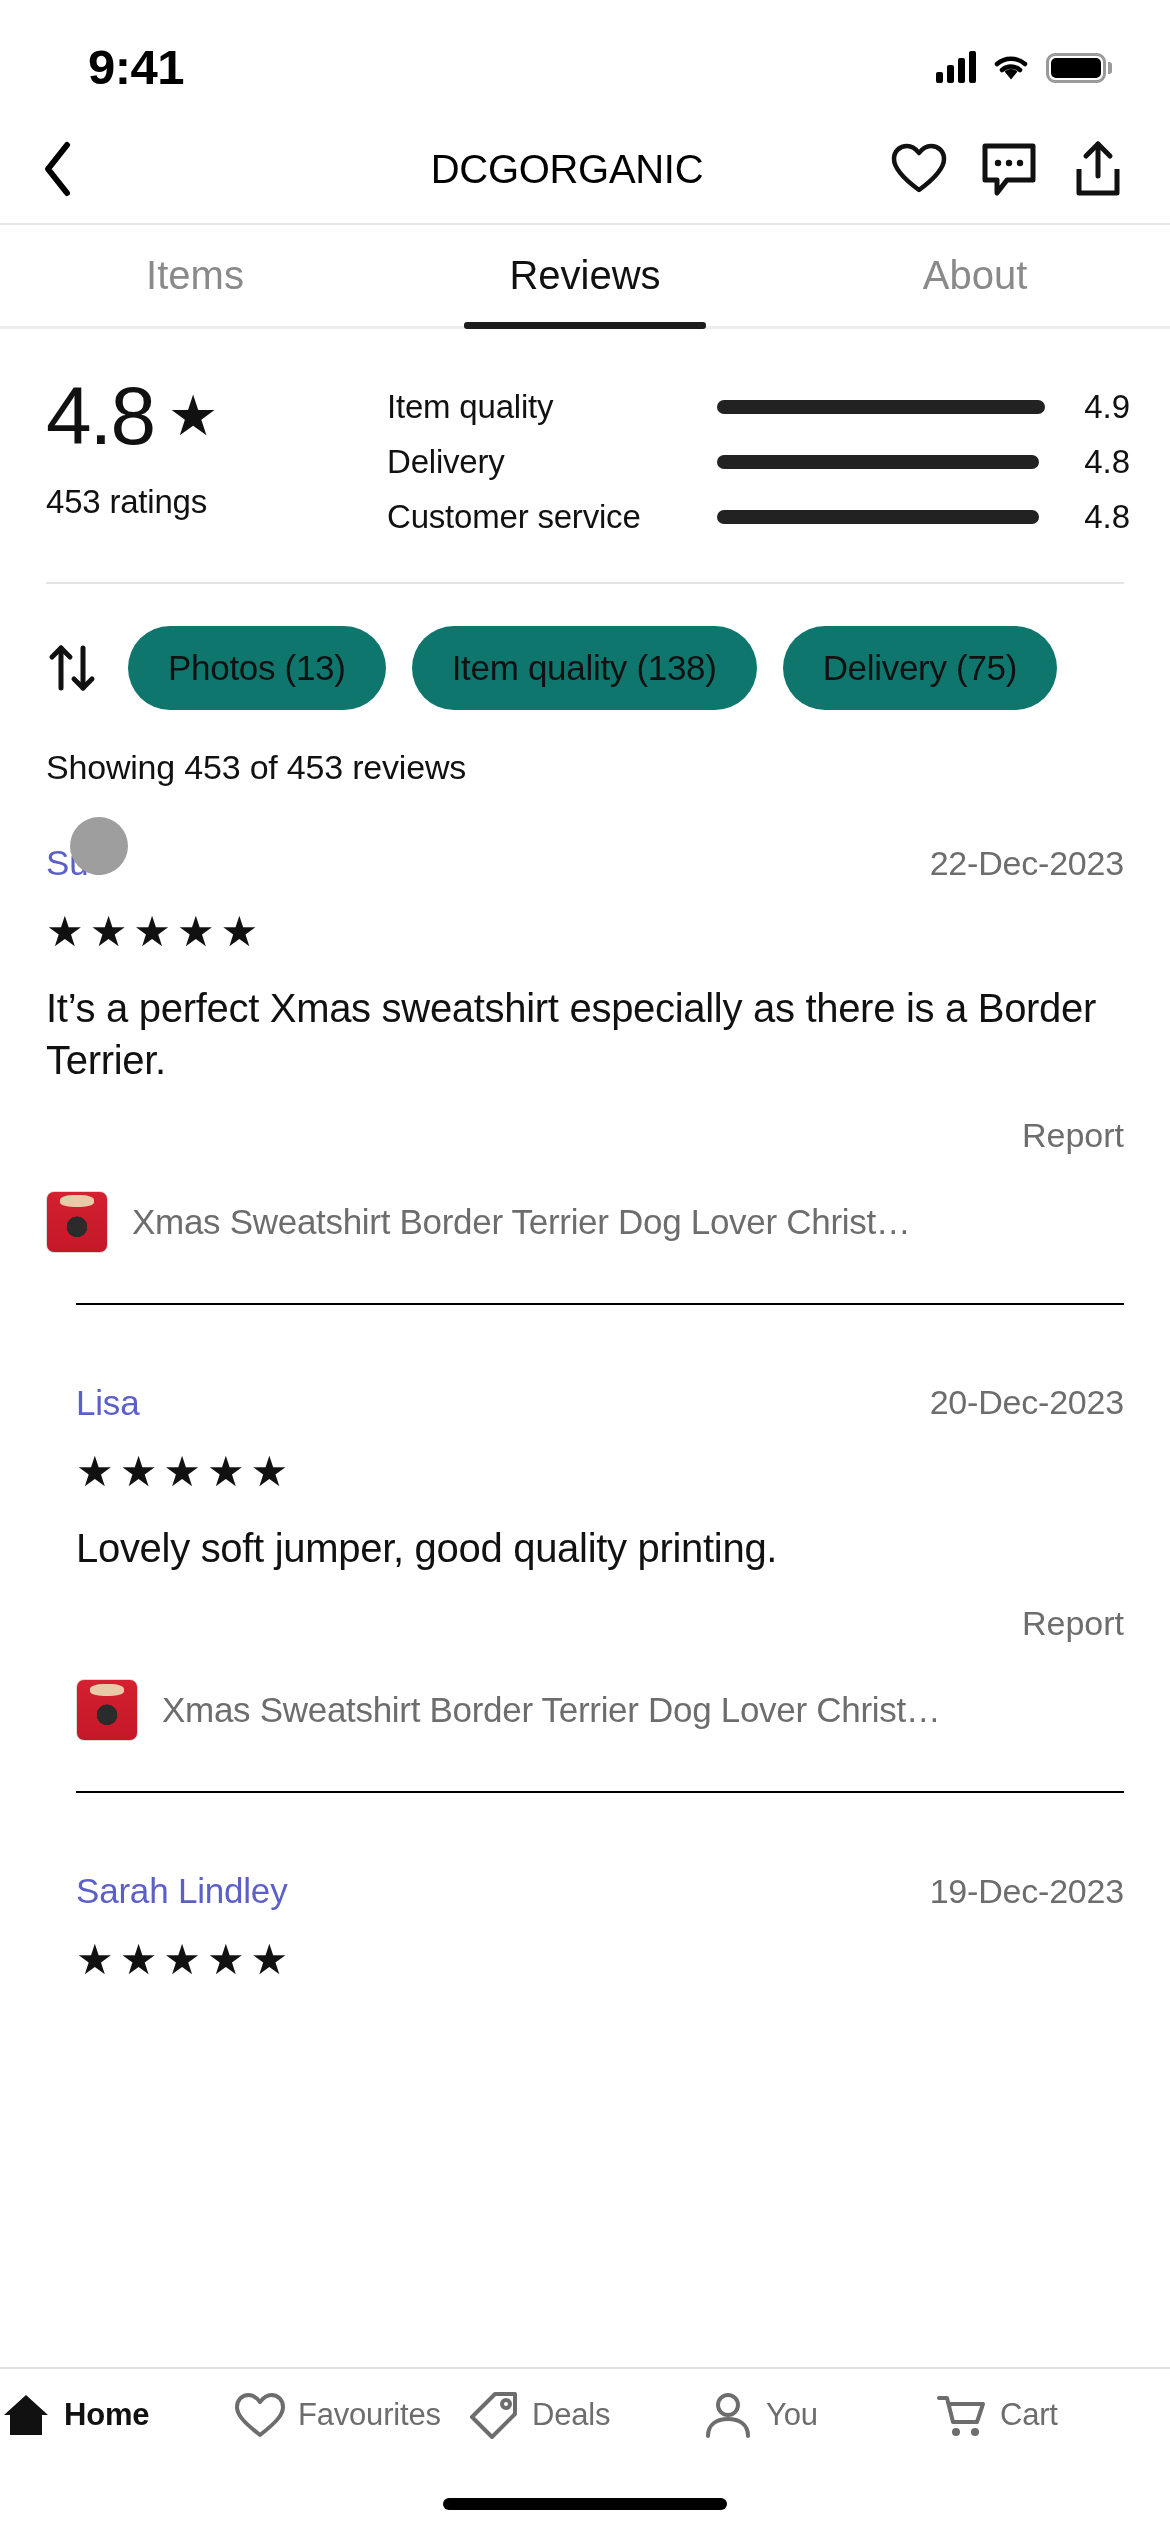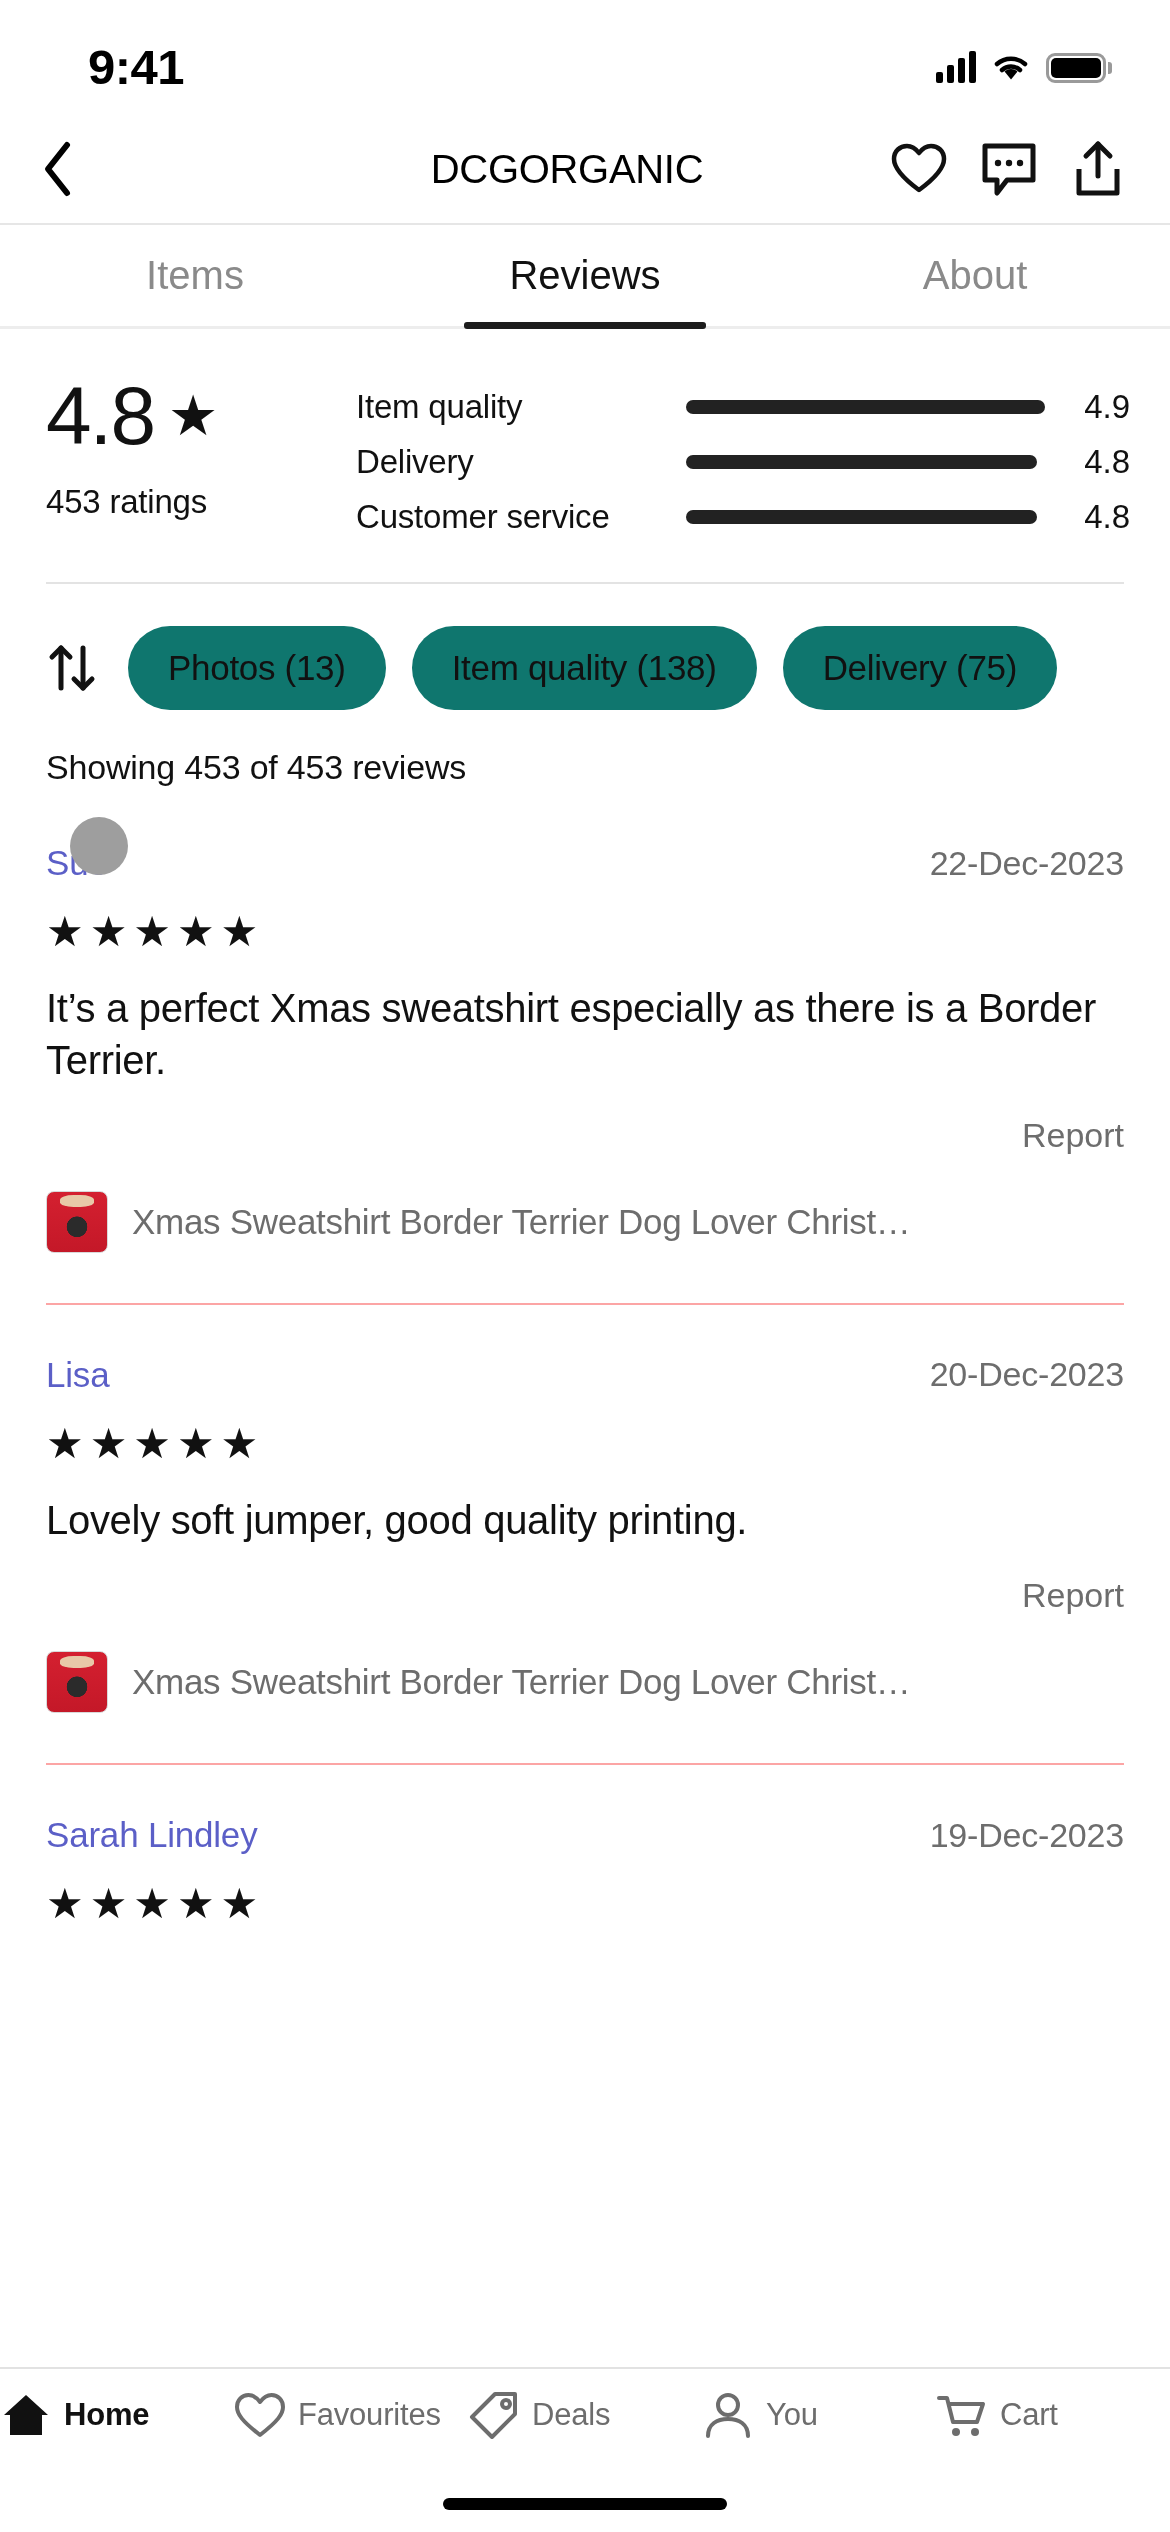--- a/index.html
+++ b/index.html
@@ -97,20 +97,21 @@
     width:242px; height:7px;
     background:#1c1c1c;
     border-radius:3px;
   }
 
   
   .rating-summary {
     display:flex;
     padding:42px 40px 34px 46px;
     align-items:flex-start;
+    gap:31px;
   }
   .rating-left { width:310px; padding-top:4px; }
   .rating-score-row { display:flex; align-items:center; gap:14px; }
   .rating-score { font-size:82px; font-weight:300; line-height:1; color:#111; letter-spacing:-2px; }
   .rating-star-big { font-size:56px; line-height:1; color:#111; }
   .rating-count { font-size:33px; color:#111; margin-top:26px; letter-spacing:-0.2px; }
 
   .rating-rows { flex:1; padding-top:8px; }
   .rating-row {
     display:flex;
@@ -151,21 +152,21 @@
   .showing-text {
     font-size:34px;
     color:#111;
     padding:0 46px 0 46px;
     letter-spacing:-0.2px;
   }
 
   
   .reviews { padding:0 46px; margin-top:46px; }
   .review { padding-bottom:10px; }
-  .review + .review { border-top:2px solid #fca5a5; padding-top:40px; }
+  .review + .review { border-top:2px solid #000000; padding-top:68px;margin-left:30px; }
   .review-head {
     display:flex;
     align-items:center;
     justify-content:space-between;
     position:relative;
     height:60px;
   }
   .reviewer-wrap { position:relative; display:flex; align-items:center; }
   .reviewer-name {
     font-size:35px;

